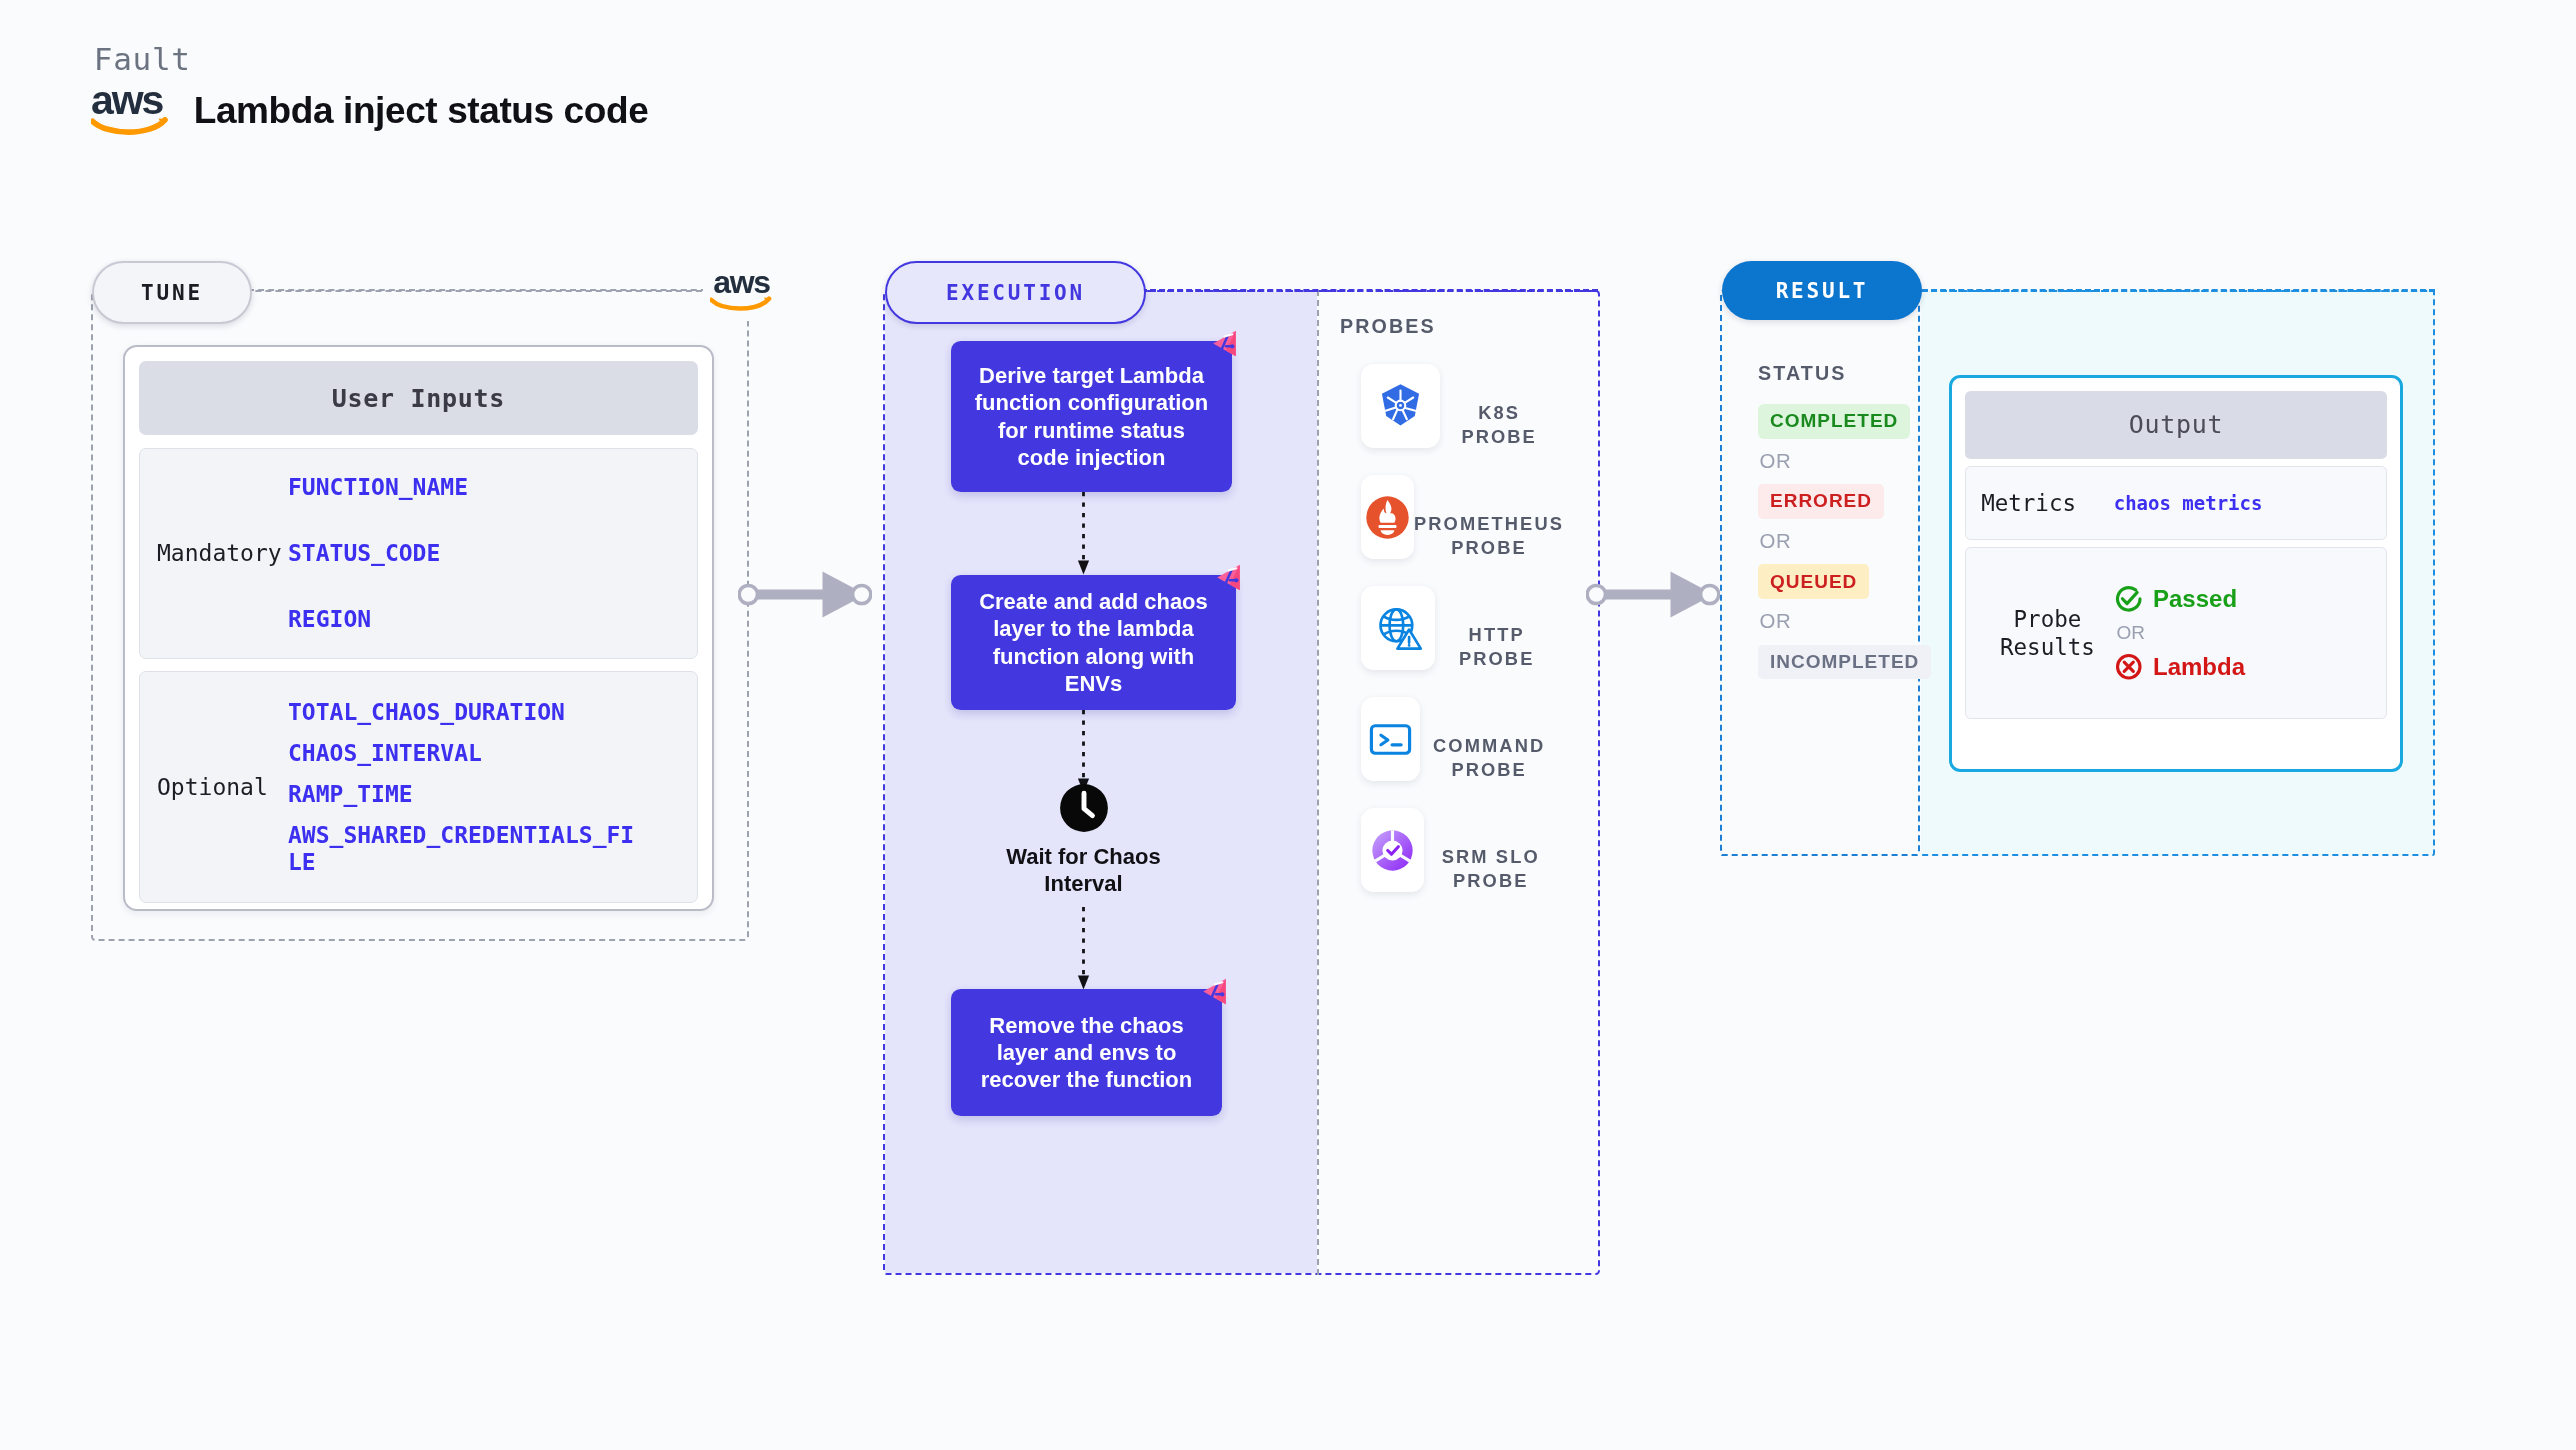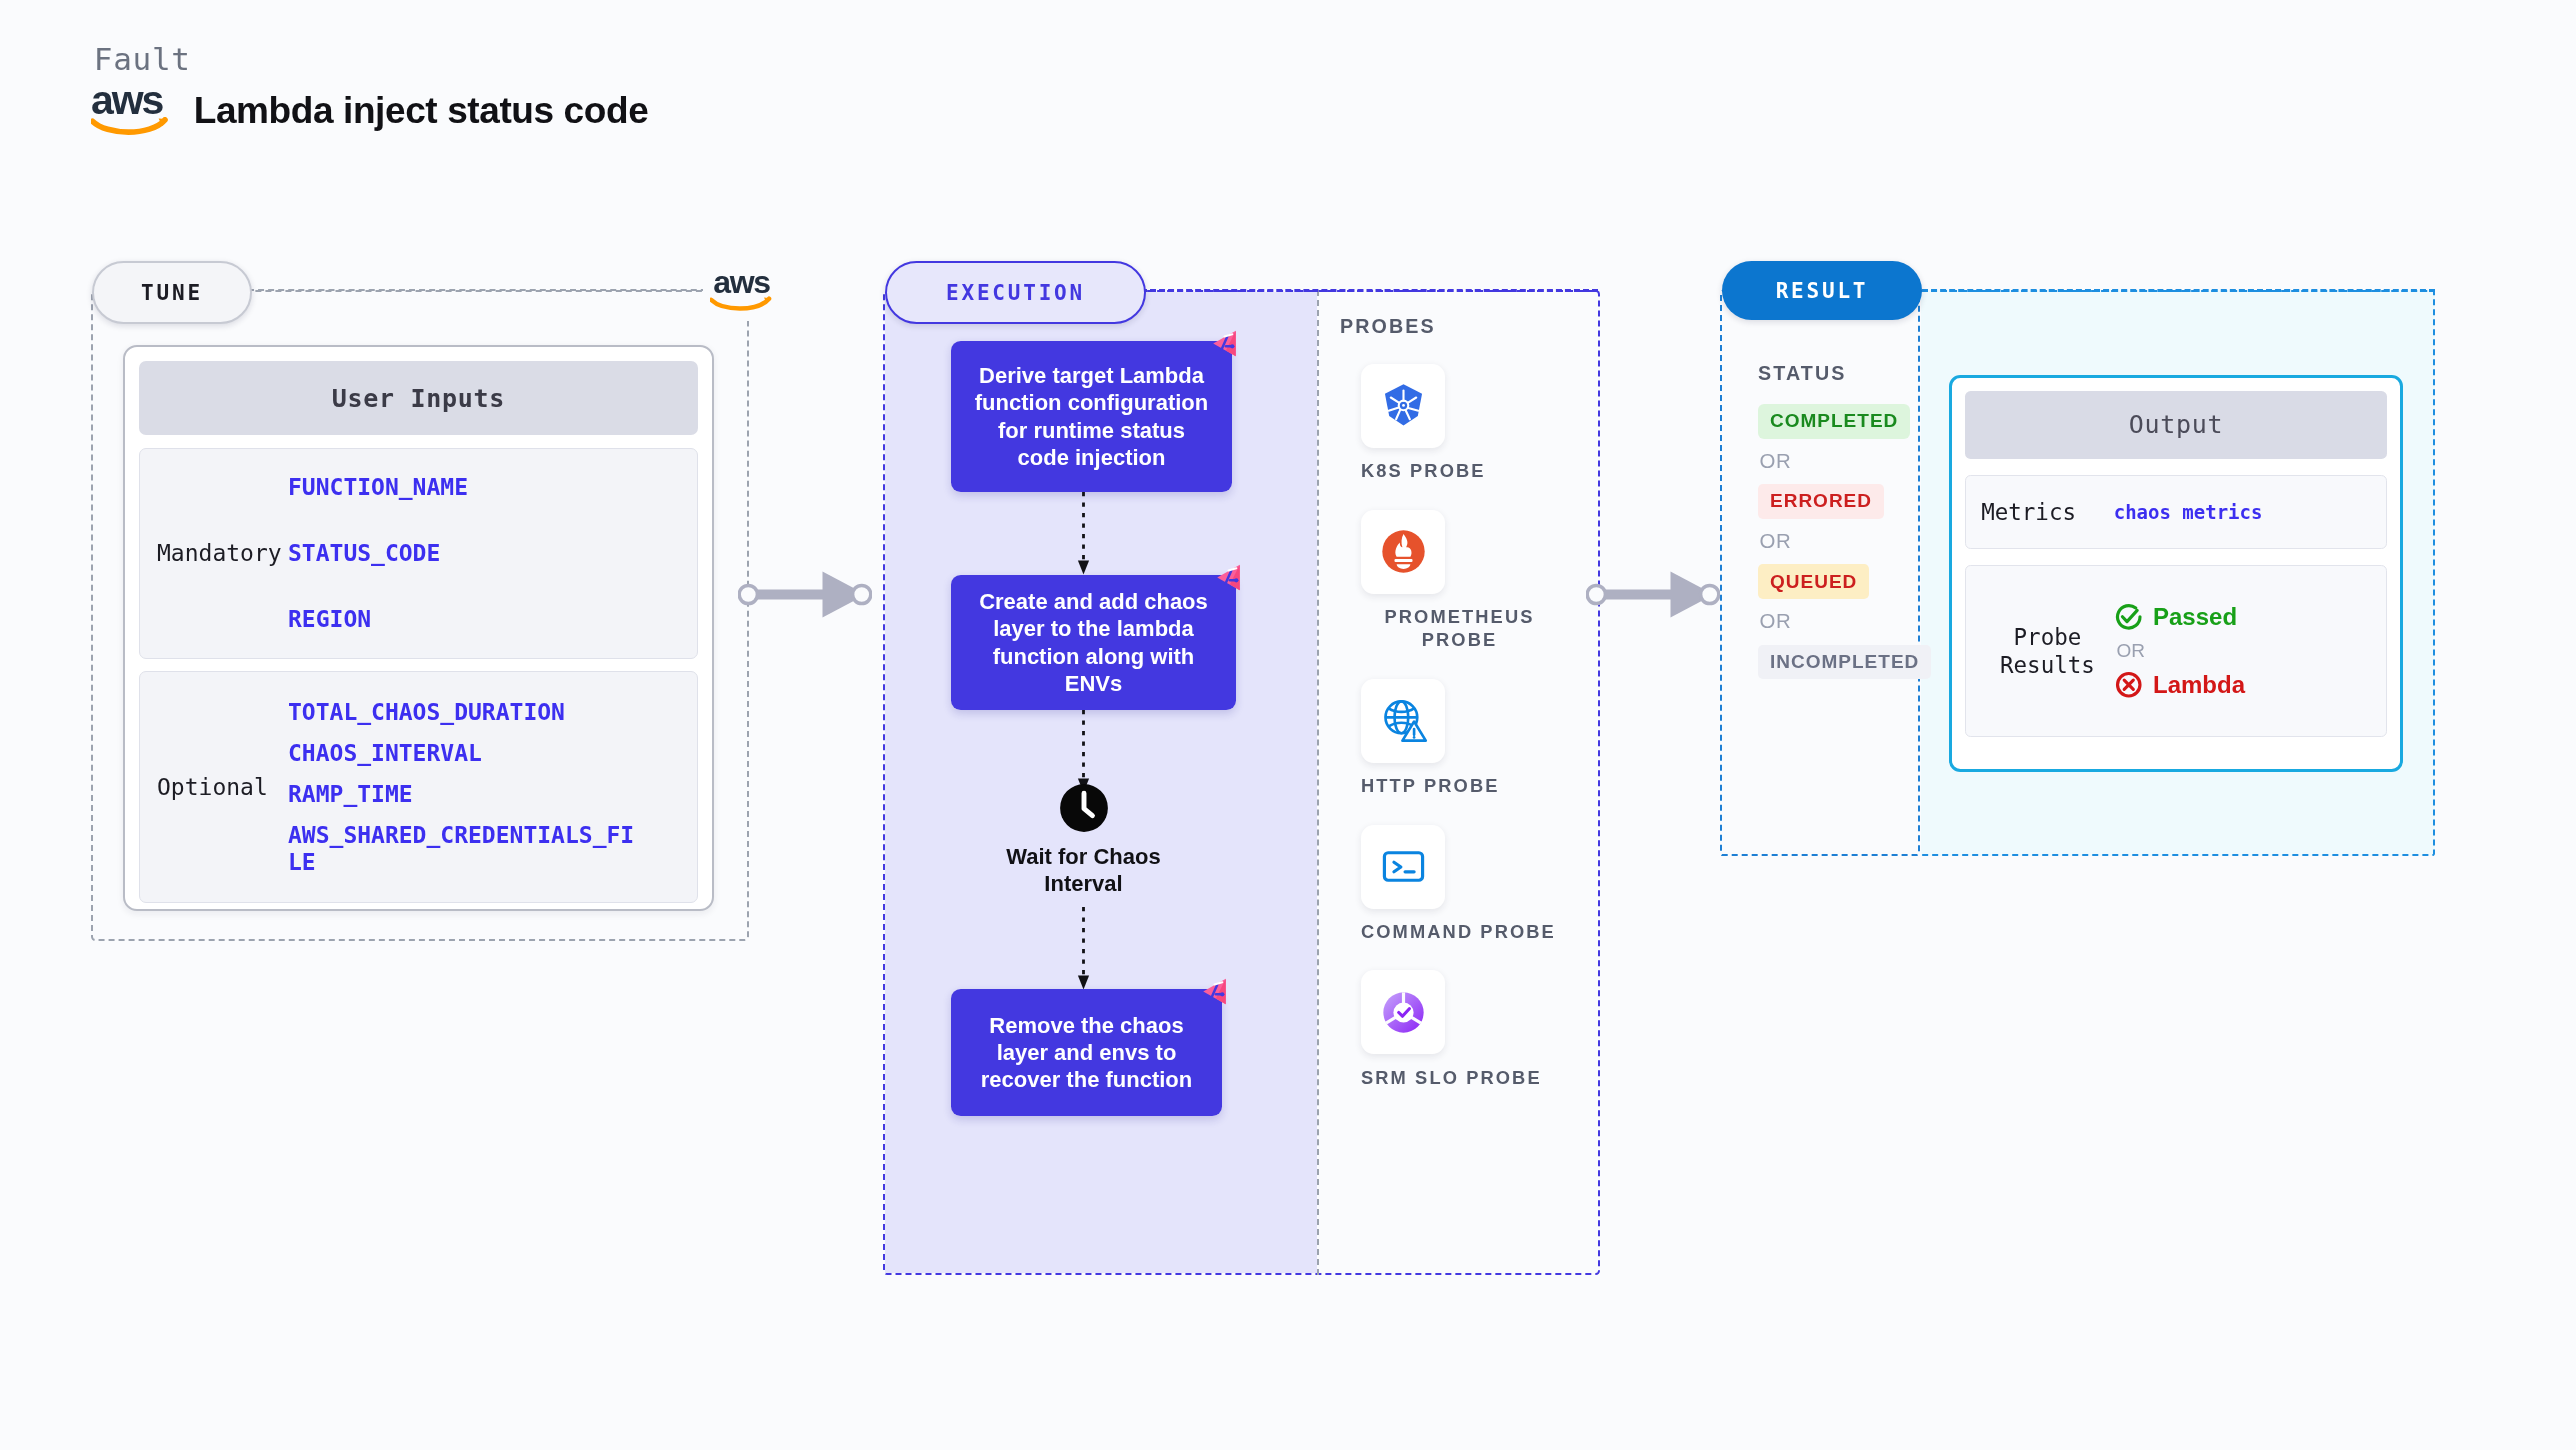--- a/index.html
+++ b/index.html
@@ -327,22 +327,22 @@
     left: 0;
     top: 74px;
     width: 281px;
     display: flex;
     flex-direction: column;
     align-items: center;
     gap: 27px;
   }
   .probe-item {
     display: flex;
-    flex-direction: column;
-    align-items: flex-start;
+    flex-direction: row;
+    align-items: flex-end;
     width: 197px;
   }
   .probe-tile {
     width: 84px;
     height: 84px;
     background: #ffffff;
     border-radius: 12.7px;
     box-shadow: 0 2.1px 7px rgba(30,30,60,.09);
     display: flex;
     align-items: center;
@@ -453,21 +453,21 @@
     border-radius: 5.6px;
     display: flex;
     align-items: center;
     justify-content: center;
     font-family: "DejaVu Sans Mono", monospace;
     font-size: 25px;
     color: #4b4b59;
     letter-spacing: 0.7px;
   }
   .out-row {
-    margin-top: 16px;
+    margin-top: 7px;
     background: #f8f9fc;
     border: 1.4px solid #e2e4ec;
     border-radius: 5.6px;
     display: flex;
     align-items: center;
     box-sizing: border-box;
   }
   #out-metrics { height: 74px; }
   #out-probes  { height: 172px; text-align: center; }
   .out-key {

